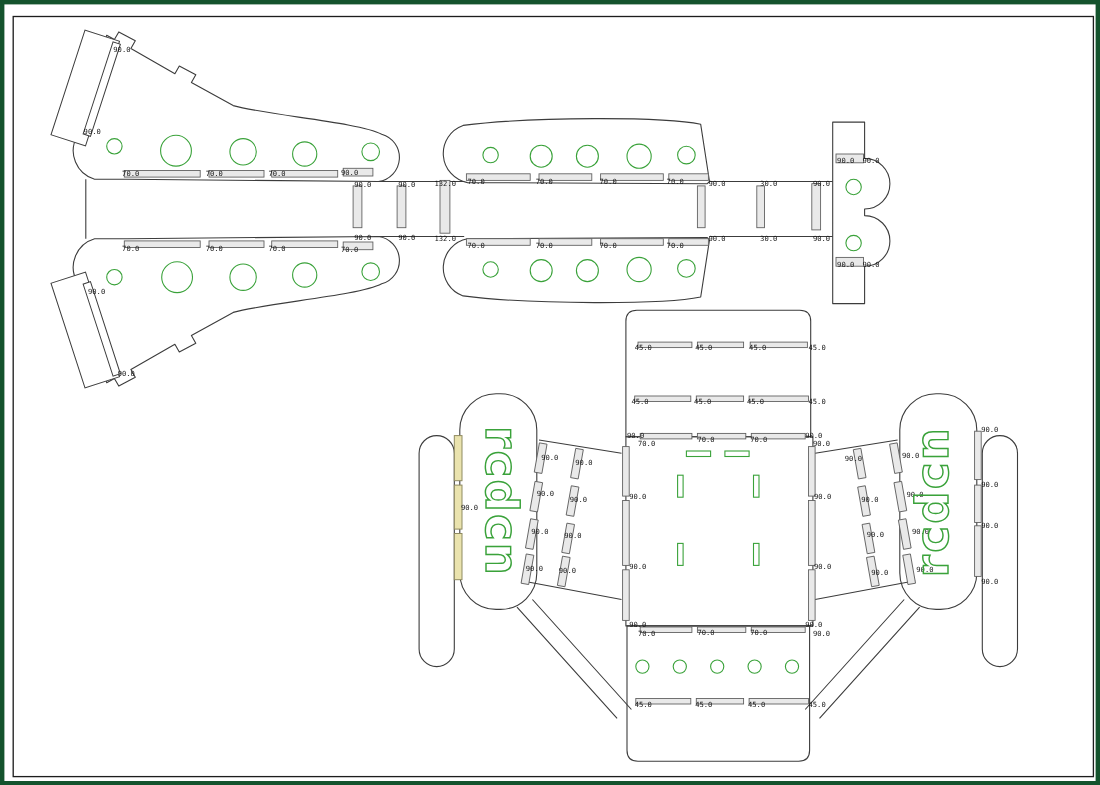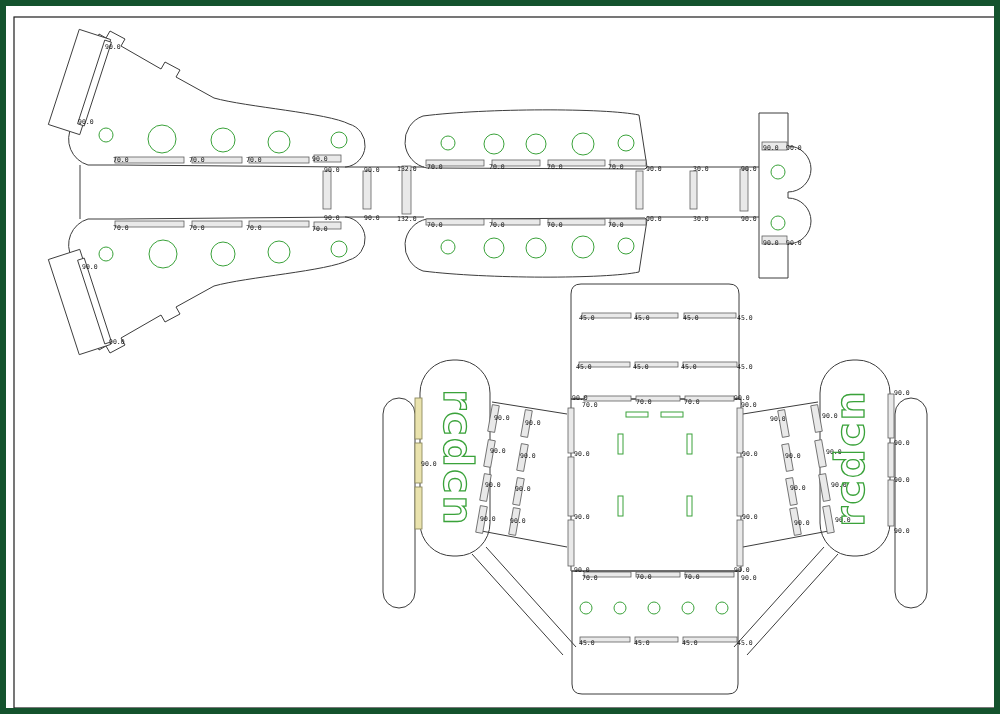--- a/index.html
+++ b/index.html
@@ -1,17 +1,17 @@
 <!DOCTYPE html>
 <html><head>
 <meta charset="utf-8">
 <style>
   html,body{margin:0;padding:0;background:#ffffff;}
   .frame{position:relative;width:1000px;height:714px;box-sizing:border-box;
-         border:6px solid #14532d;background:#ffffff;overflow:hidden;
+         border:4px solid #14532d;background:#ffffff;overflow:hidden;
          font-family:"DejaVu Sans",sans-serif;}
   svg{display:block;}
   .canvas-border{fill:none;stroke:#1d1d1d;stroke-width:1.2;}
   .outline{fill:none;stroke:#3c3c3c;stroke-width:1;stroke-linejoin:round;}
   .slot-g{fill:#e9e9e9;stroke:#5f5f5f;stroke-width:0.8;}
   .slot-n{fill:#ffffff;stroke:#3c3c3c;stroke-width:0.9;}
   .slot-y{fill:#eae3ae;stroke:#8f8a60;stroke-width:0.9;}
   .grn{fill:none;stroke:#3aa23a;stroke-width:1;}
   .dim{font-family:"DejaVu Sans Mono",monospace;font-size:6.5px;fill:#141414;}
   .brand{font-family:"DejaVu Sans",sans-serif;font-weight:bold;font-size:41px;

